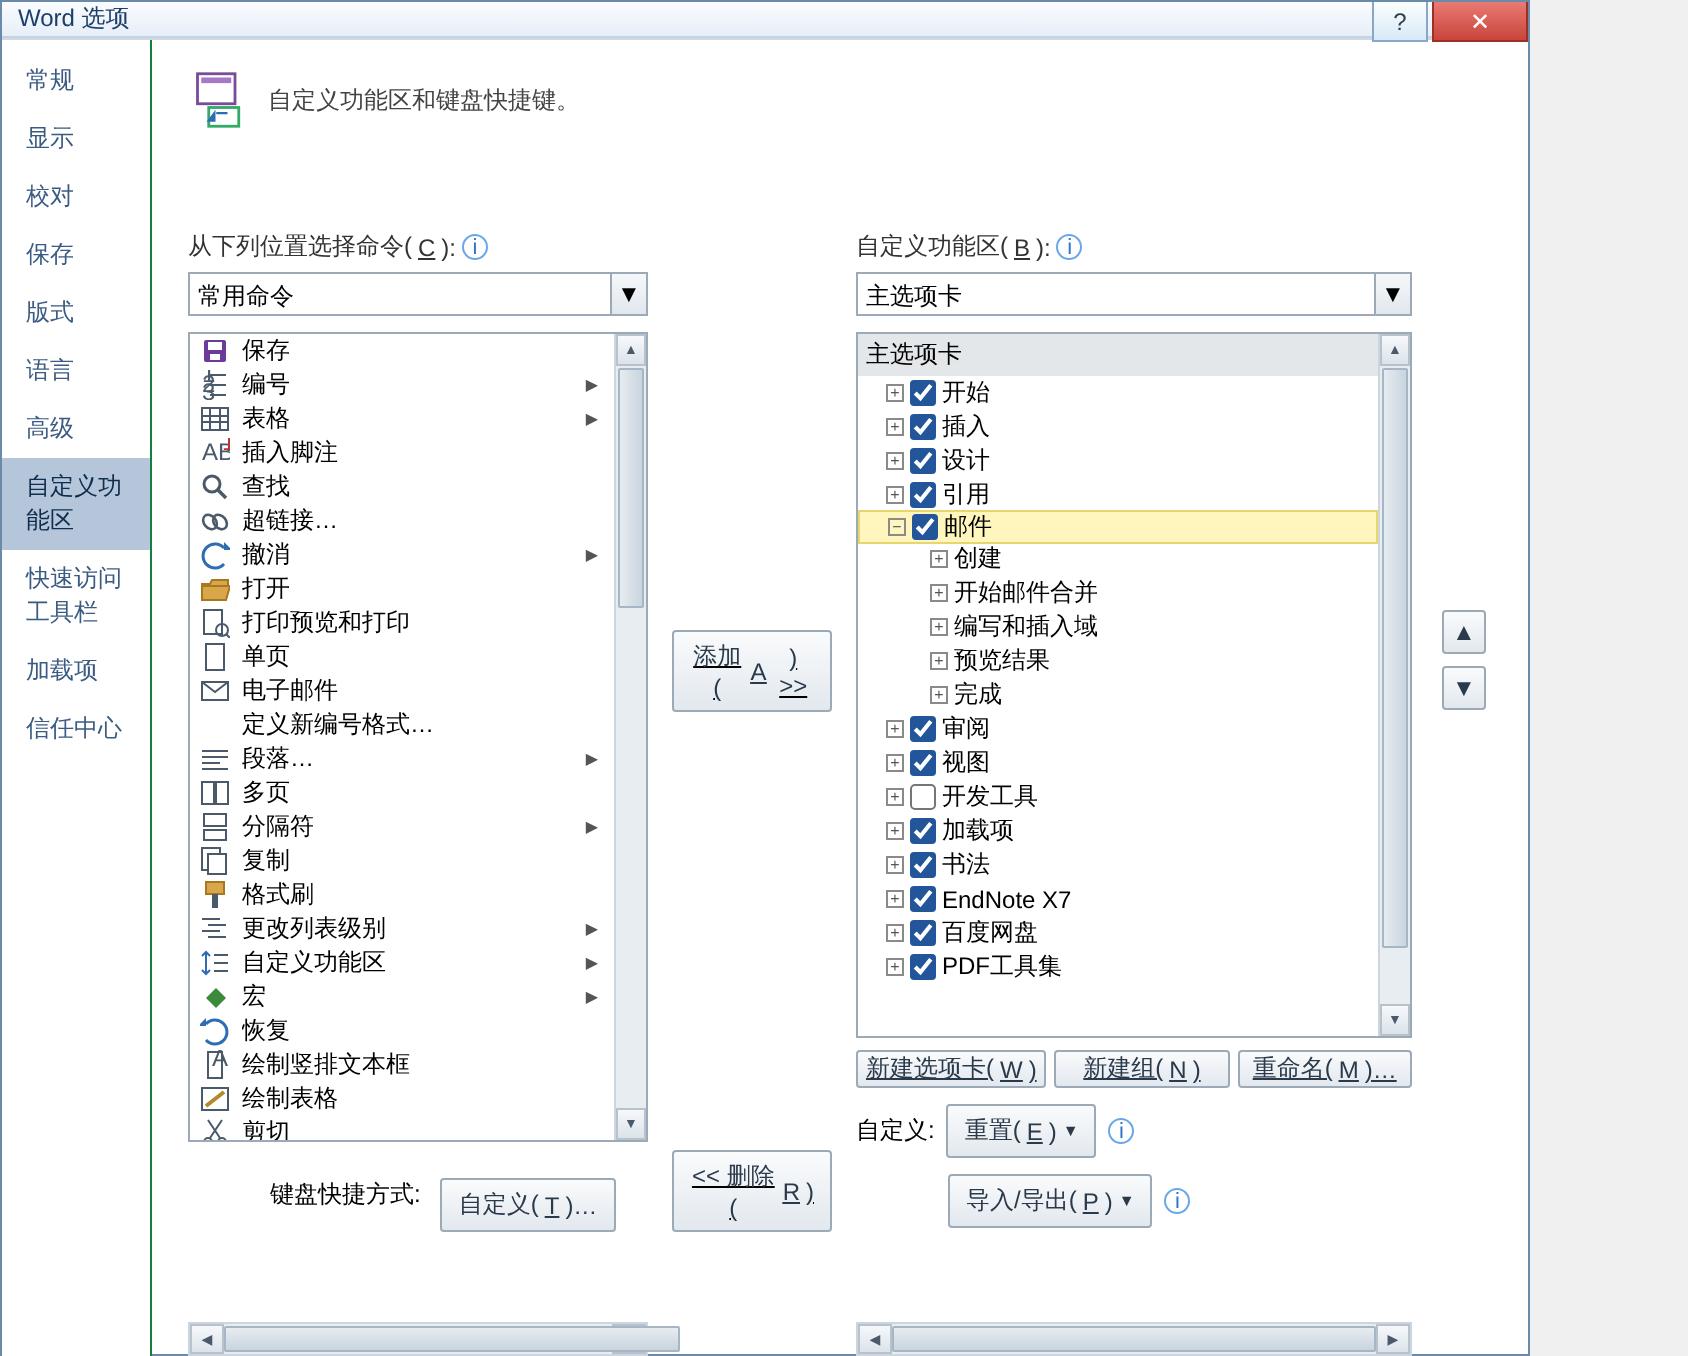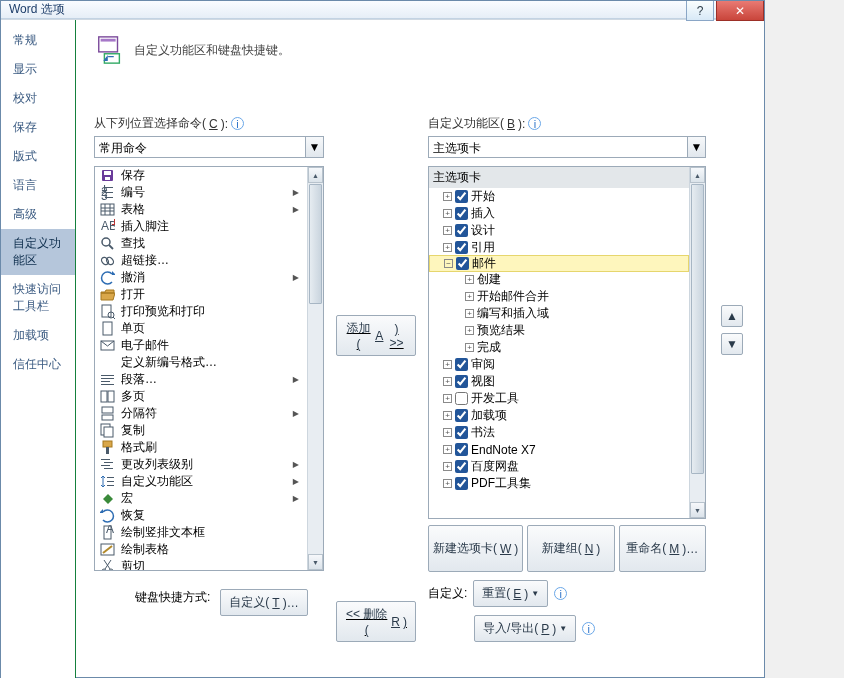--- a/index.html
+++ b/index.html
@@ -49,21 +49,21 @@
 .exp { width:9px; height:9px; border:1px solid #8a8a8a; display:flex; align-items:center; justify-content:center; font-size:8px; line-height:1; color:#555; }
 .exp.minus::before { content:"−"; }
 .exp.plus::before { content:"+"; }
 .indent1 { margin-left: 12px; }
 .indent2 { margin-left: 34px; }
 .chk { width:13px; height:13px; accent-color:#225599; }
 .btn { background:linear-gradient(#fafbfc,#e2e8ee); border:1px solid #9caab8; padding:4px 8px; display:inline-flex; align-items:center; gap:3px; color:#2a3a4a; border-radius:2px; }
 .btn.small { padding:2px 4px; font-size:8px; width:22px; height:22px; justify-content:center; }
 .under-row { display:flex; gap:6px; margin-top:8px; }
 .right-btn-row { display:flex; gap:4px; margin-top:6px; }
-.right-btn-row .btn { flex:1; justify-content:center; white-space:nowrap; padding:14px 4px; }
+.right-btn-row .btn { flex:1; justify-content:center; white-space:nowrap; padding:0 4px;text-decoration:underline; }
 .kb-row { display:flex; gap:10px; margin-top:18px;margin-left:41px; }
 .hscroll { height:17px; border:1px solid #cdd6de; background:#e8edf2; margin-top:16px; display:flex; }
 .hscroll .scroll-btn { width:17px; height:15px; }
 .hscroll-track { flex:1; position:relative; }
 .hscroll-thumb { position:absolute; top:1px; bottom:1px; left:0; width:228px; background:linear-gradient(#e6ecf1,#c9d4de); border:1px solid #a7b6c4; border-radius:1px;}
 .hscroll-thumb.r2 { left:0; width:100%; }
 .footer { height:42px; border-top:1px solid #d9e1ea; display:flex; align-items:center; justify-content:flex-end; gap:10px; padding-right:6px; background:#f7f9fb; }
 .footer .btn { width:82px; justify-content:center; padding:5px 0; }
 </style>
 </head>

